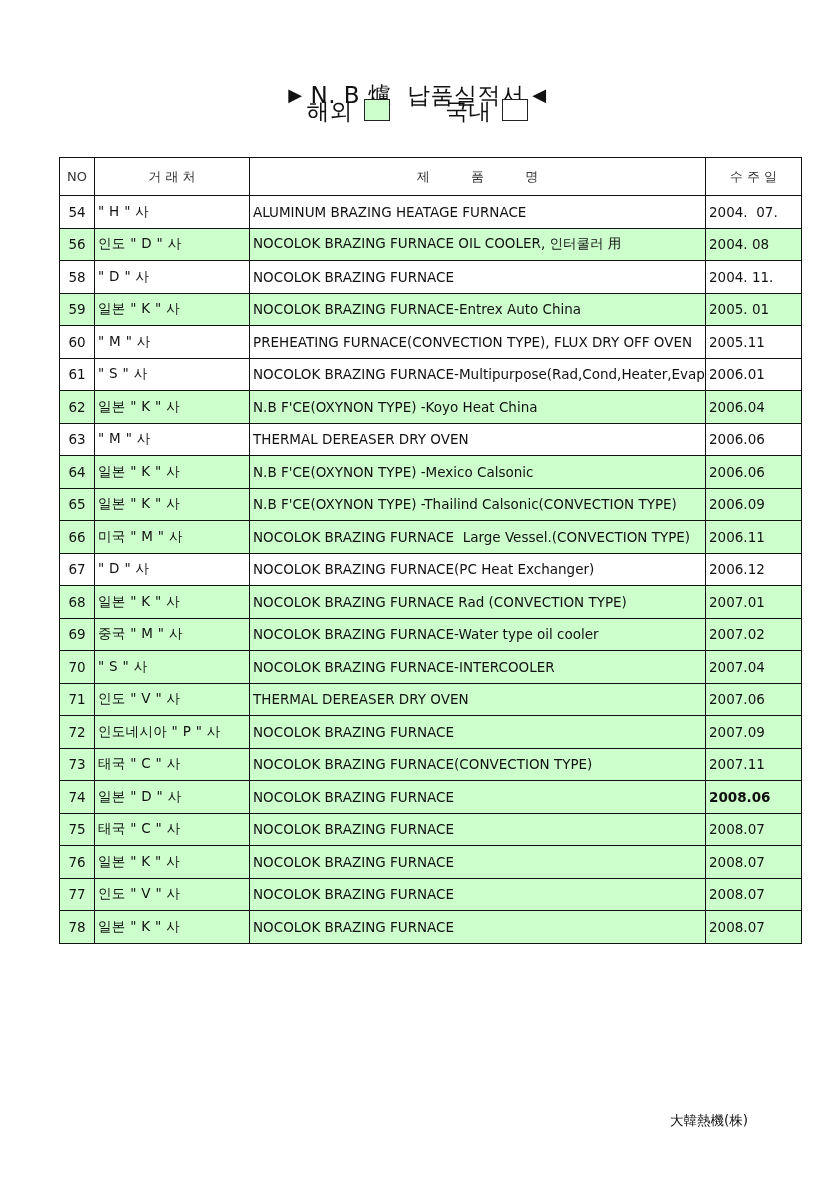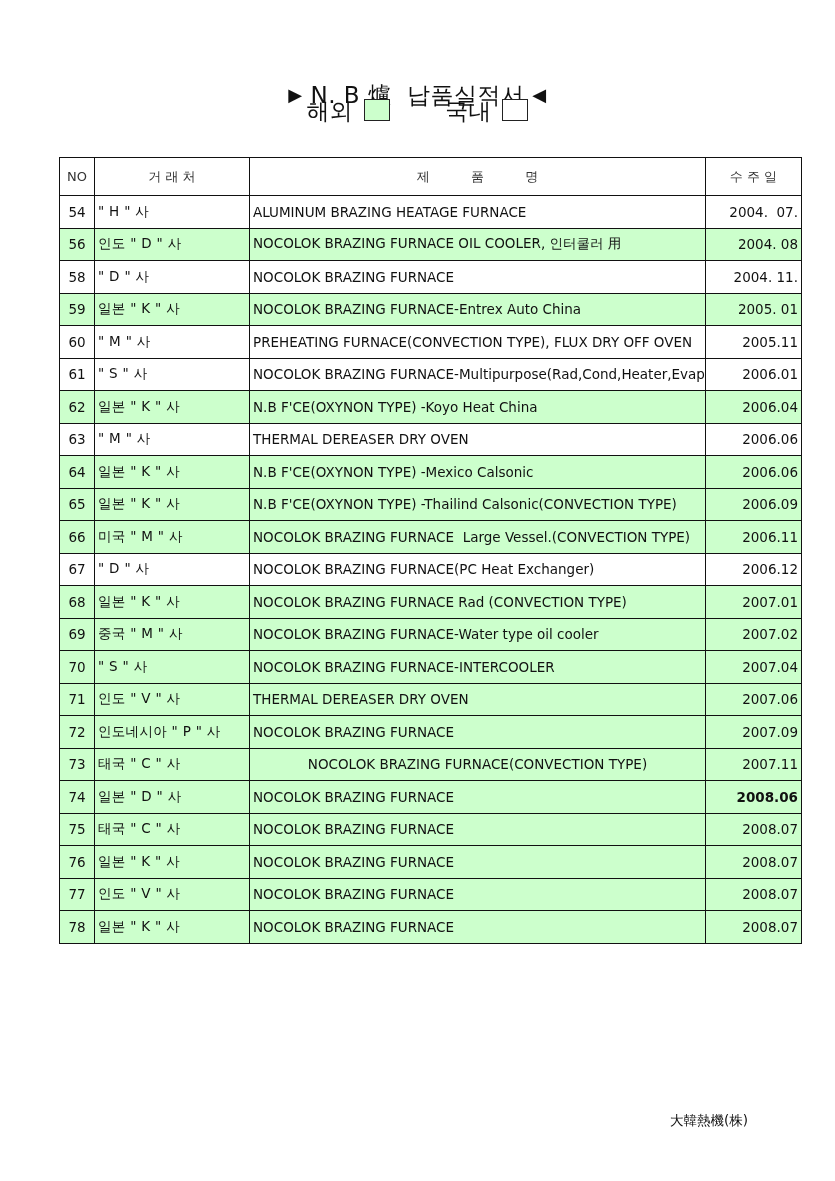--- a/index.html
+++ b/index.html
@@ -29,21 +29,21 @@
     table.records th, table.records td {
       border: 1.5px solid #111; padding: 0 3px; white-space: nowrap; overflow: hidden;
     }
     table.records th {
       height: 37px; font-weight: normal; font-size: 13px; color: #333; background: #fff;
     }
     table.records td { height: 31.5px; }
     td.no { text-align: center; }
     td.client { text-align: left; letter-spacing: 0.3px; }
     td.product { text-align: left; }
-    td.date { text-align: right; }
+    td.date { text-align: left; }
     tr.overseas td { background: #ccffcc; }
     tr.domestic td { background: #ffffff; }
     .footer {
       position: absolute; left: 670px; top: 1112px; font-size: 13.5px;
     }
   </style>
 </head>
 <body>
 
 <div class="title">
@@ -177,21 +177,21 @@
       </tr>
       <tr class="overseas">
         <td class="no">72</td>
         <td class="client">인도네시아 " P " 사</td>
         <td class="product" style="white-space: pre;">NOCOLOK BRAZING FURNACE</td>
         <td class="date" style="white-space: pre;">2007.09</td>
       </tr>
       <tr class="overseas">
         <td class="no">73</td>
         <td class="client">태국 " C " 사</td>
-        <td class="product" style="white-space: pre; text-align: center;">NOCOLOK BRAZING FURNACE(CONVECTION TYPE)</td>
+        <td class="product" style="white-space: pre;">NOCOLOK BRAZING FURNACE(CONVECTION TYPE)</td>
         <td class="date" style="white-space: pre;">2007.11</td>
       </tr>
       <tr class="overseas">
         <td class="no">74</td>
         <td class="client">일본 " D " 사</td>
         <td class="product" style="white-space: pre;">NOCOLOK BRAZING FURNACE</td>
         <td class="date" style="white-space: pre; font-weight: bold;">2008.06</td>
       </tr>
       <tr class="overseas">
         <td class="no">75</td>

